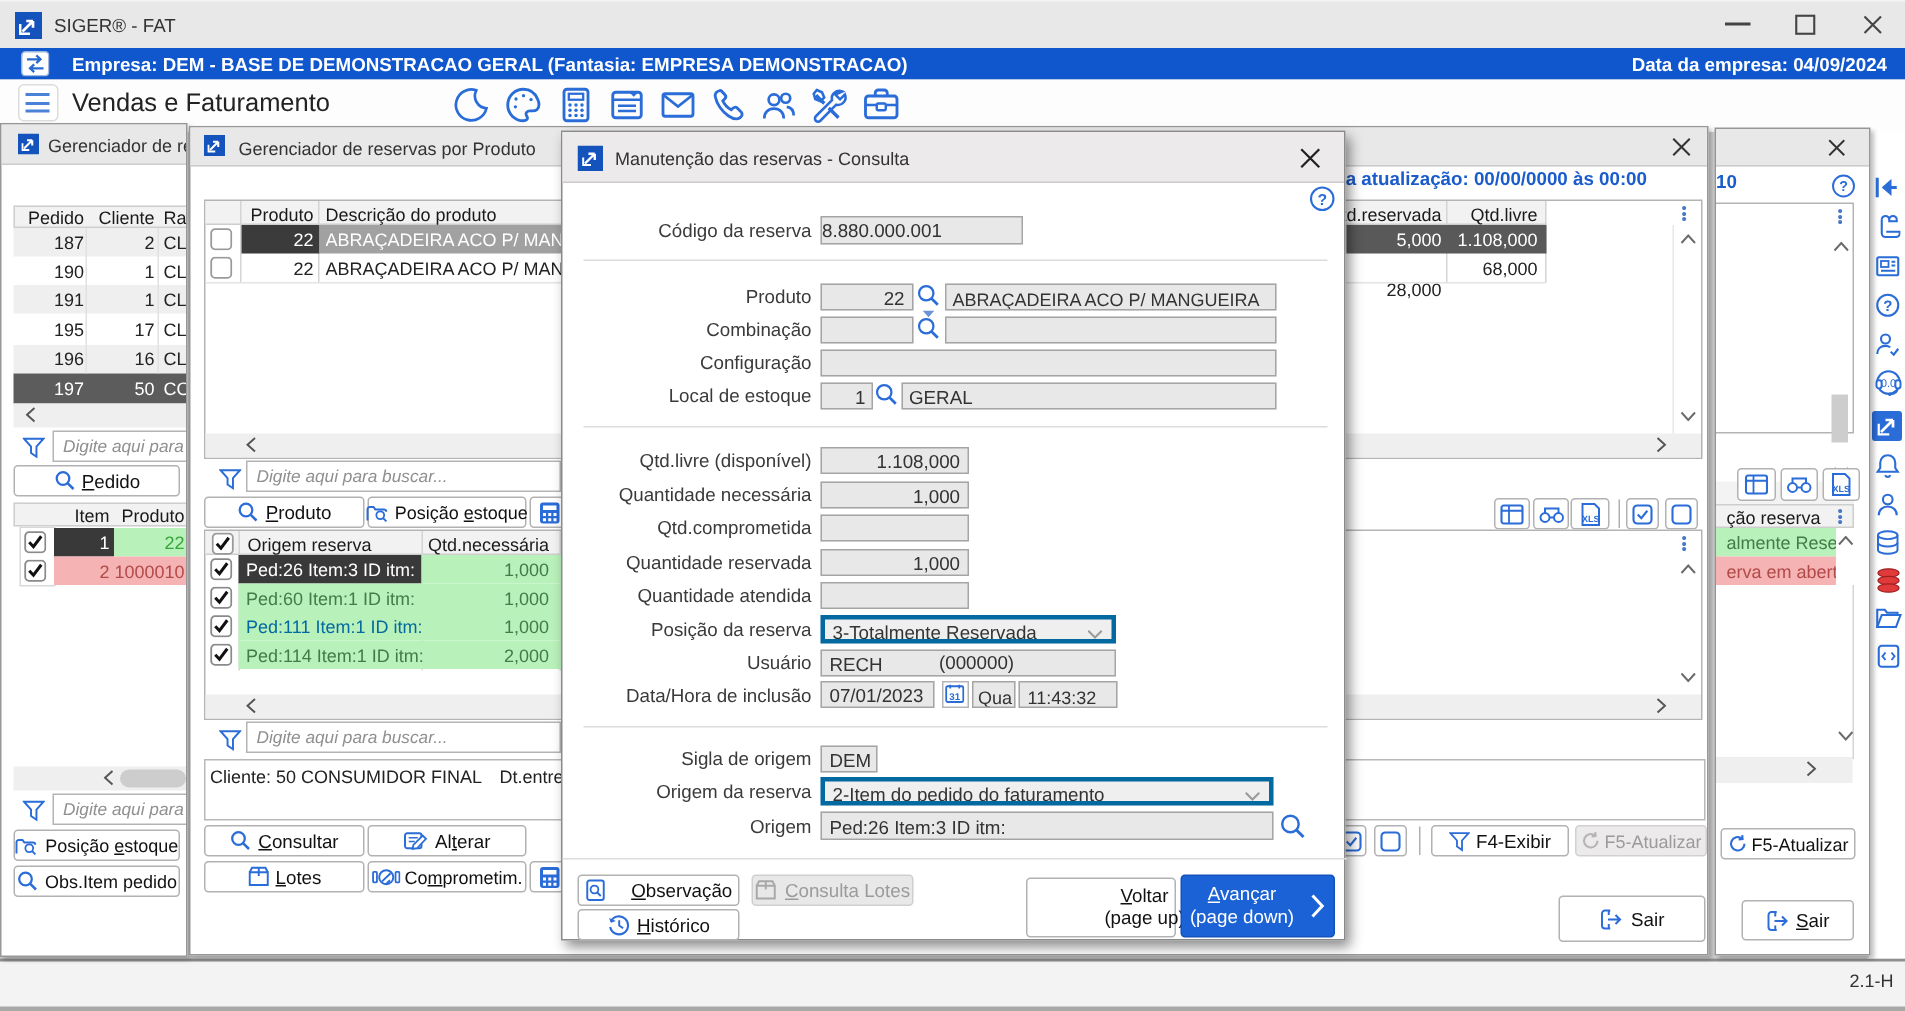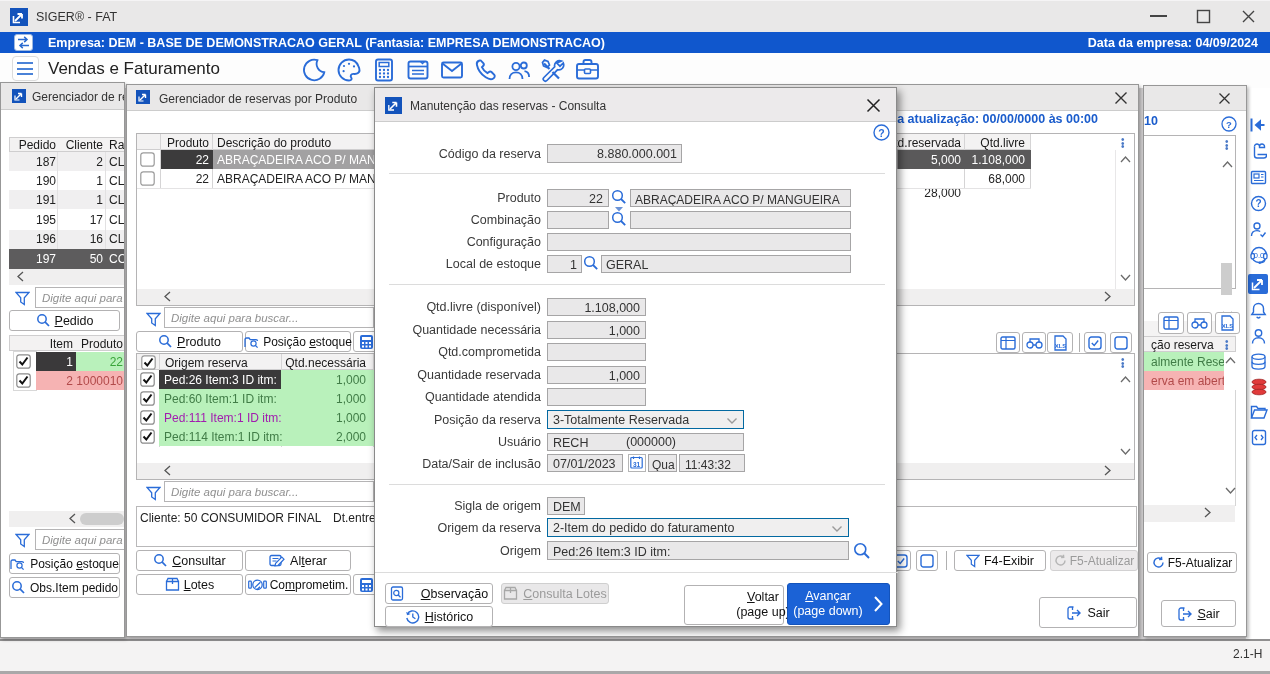--- a/index.html
+++ b/index.html
@@ -7,21 +7,21 @@
   body { font-family:"Liberation Sans", sans-serif; }
   #stage { position:relative; width:1270px; height:674px; background:#d2d0d1; overflow:hidden; }
   .abs { position:absolute; }
   .win { position:absolute; background:#fff; border:1px solid #979797; box-shadow:2px 2px 3px rgba(0,0,0,0.25); }
   .tbar { position:absolute; left:0; right:0; top:0; background:#e9e8e8; border-bottom:1px solid #cccccc; }
   .ttxt { position:absolute; font-size:12px; color:#333; white-space:nowrap; }
   .lbl { position:absolute; font-size:12.5px; color:#3a3a3a; white-space:nowrap; text-align:right; }
   .inp { position:absolute; background:#e9e8e9; border:1px solid #a6a5a6; font-size:12.5px; color:#333;
          white-space:nowrap; overflow:hidden; line-height:16px; }
   .inpw { position:absolute; background:#fff; border:1px solid #b5b4b5; font-size:12px; color:#333; }
-  .sel { position:absolute; background:#f0efef; border:1px solid #0369a1; font-size:12.5px; color:#333;
+  .sel { position:absolute; background:#f0efef; border:3px solid #0369a1; font-size:12.5px; color:#333;
          white-space:nowrap; overflow:hidden; }
   .btn { position:absolute; background:#fff; border:1px solid #b3b2b3; border-radius:3px; font-size:12.5px;
          color:#111; display:flex; align-items:center; justify-content:center; white-space:nowrap; }
   .btn u { text-decoration:underline; }
   .hcell { position:absolute; top:0; bottom:0; font-size:12px; color:#1a1a1a; white-space:nowrap; }
   .cell { position:absolute; font-size:12px; white-space:nowrap; overflow:hidden; }
   .scroll { position:absolute; background:#f0efef; color:#555; font-size:11px; }
   .ph { font-style:italic; color:#8f8f8f; font-size:11.5px; font-family:"Liberation Sans",sans-serif; }
   .dots3 { position:absolute; color:#4a79c6; font-size:10px; letter-spacing:0; line-height:3.5px; text-align:center; }
   svg { display:block; }
@@ -529,21 +529,21 @@
   </svg>
 
   <div class="abs" style="left:32px;top:285px;width:122px;height:19px;background:#3a393a;"></div>
   <div class="abs" style="left:154px;top:285px;width:93px;height:19px;background:#b9f1bb;"></div>
   <div class="cell" style="left:37px;top:288px;color:#fff;">Ped:26 Item:3 ID itm:</div>
   <div class="cell" style="left:155px;top:288px;width:84px;text-align:right;color:#417d47;">1,000</div>
   <div class="abs" style="left:32px;top:304px;width:215px;height:19px;background:#b9f1bb;"></div>
   <div class="cell" style="left:37px;top:307px;color:#417d47;">Ped:60 Item:1 ID itm:</div>
   <div class="cell" style="left:155px;top:307px;width:84px;text-align:right;color:#417d47;">1,000</div>
   <div class="abs" style="left:32px;top:323px;width:215px;height:19px;background:#b9f1bb;"></div>
-  <div class="cell" style="left:37px;top:326px;color:#a21caf;">Ped:111 Item:1 ID itm:</div>
+  <div class="cell" style="left:37px;top:326px;color:#0369a1;">Ped:111 Item:1 ID itm:</div>
   <div class="cell" style="left:155px;top:326px;width:84px;text-align:right;color:#417d47;">1,000</div>
   <div class="abs" style="left:32px;top:342px;width:215px;height:19px;background:#b9f1bb;"></div>
   <div class="cell" style="left:37px;top:345px;color:#417d47;">Ped:114 Item:1 ID itm:</div>
   <div class="cell" style="left:155px;top:345px;width:84px;text-align:right;color:#417d47;">2,000</div>
   <svg class="abs" style="left:13px;top:287px;" width="15" height="15" viewBox="0 0 15 15">
         <rect x="0.8" y="0.8" width="13.4" height="13.4" rx="2.5" fill="#fff" stroke="#8a8a8a" stroke-width="1.2"></rect>
         <path d="M3.5 7.5 L6.3 10.5 L11.5 3.5" fill="none" stroke="#111" stroke-width="2"></path>
       </svg>
   <svg class="abs" style="left:13px;top:306px;" width="15" height="15" viewBox="0 0 15 15">
         <rect x="0.8" y="0.8" width="13.4" height="13.4" rx="2.5" fill="#fff" stroke="#8a8a8a" stroke-width="1.2"></rect>
@@ -672,21 +672,21 @@
     <div class="ttxt" style="left:35px;top:11px;font-size:12px;">Manutenção das reservas - Consulta</div>
     <svg class="abs" style="left:491px;top:10px;" width="15" height="15" viewBox="0 0 15 15">
       <path d="M1.5 1.5 L13.5 13.5 M13.5 1.5 L1.5 13.5" stroke="#222" stroke-width="1.5"></path>
     </svg>
   </div>
   <svg class="abs" style="left:498px;top:36px;" width="17" height="17" viewBox="0 0 17 17">
     <circle cx="8.5" cy="8.5" r="7.5" fill="none" stroke="#2a6cd8" stroke-width="1.4"></circle>
     <text x="8.5" y="12.5" font-size="10.5" font-weight="bold" fill="#2a6cd8" text-anchor="middle" font-family="Liberation Sans">?</text>
   </svg>
   <div class="lbl" style="left:0;top:59px;width:166px;">Código da reserva</div>
-  <div class="inp" style="left:172px;top:56px;width:135px;height:19px;text-align:right;padding:1px 4px 0 0;">8.880.000.001</div>
+  <div class="inp" style="left:172px;top:56px;width:135px;height:19px;padding:1px 4px 0 0;">8.880.000.001</div>
   <div class="abs" style="left:14px;top:85px;width:496px;height:1px;background:#dcdcdc;"></div>
 
   <div class="lbl" style="left:0;top:103px;width:166px;">Produto</div>
   <div class="inp" style="left:172px;top:101px;width:62px;height:18px;text-align:right;padding:1px 5px 0 0;">22</div>
   <svg class="abs" style="left:236px;top:101px;" width="16" height="16" viewBox="0 0 16 16">
     <circle cx="6.5" cy="6.5" r="4.8" fill="none" stroke="#2a6cd8" stroke-width="1.5"></circle>
     <path d="M10 10 L14.2 14.2" stroke="#2a6cd8" stroke-width="1.8"></path>
   </svg>
   <svg class="abs" style="left:240px;top:119px;" width="8" height="5" viewBox="0 0 8 5">
         <path d="M0 0 L4 4.5 L8 0 Z" fill="#6b93d6"></path>
@@ -727,21 +727,21 @@
   <div class="lbl" style="left:0;top:325px;width:166px;">Posição da reserva</div>
   <div class="sel" style="left:172px;top:322px;width:197px;height:19px;padding:2px 0 0 5px;">3-Totalmente Reservada
     <svg style="position:absolute;right:6px;top:7px;" width="10" height="6" viewBox="0 0 10 6">
           <path d="M0.5 0.5 L5 5 L9.5 0.5" fill="none" stroke="#9a9a9a" stroke-width="1.4"></path>
         </svg>
   </div>
   <div class="lbl" style="left:0;top:347px;width:166px;">Usuário</div>
   <div class="inp" style="left:172px;top:345px;width:197px;height:18px;padding:1px 0 0 5px;">RECH</div>
   <div class="abs" style="left:251px;top:347px;font-size:12.5px;color:#333;">(000000)</div>
 
-  <div class="lbl" style="left:0;top:369px;width:166px;">Data/Sair de inclusão</div>
+  <div class="lbl" style="left:0;top:369px;width:166px;">Data/Hora de inclusão</div>
   <div class="inp" style="left:172px;top:366px;width:76px;height:18px;padding:1px 0 0 5px;">07/01/2023</div>
   <div class="abs" style="left:253px;top:366px;width:18px;height:18px;background:#fff;border:1px solid #b5b5b5;">
     <svg width="13" height="13" viewBox="0 0 13 13" style="margin:1px 0 0 1px;">
       <rect x="0.8" y="1.5" width="11.4" height="10.5" rx="1" fill="none" stroke="#2a6cd8" stroke-width="1.2"></rect>
       <path d="M3.5 0.5 v2.5 M9.5 0.5 v2.5" stroke="#2a6cd8" stroke-width="1.2"></path>
       <text x="6.5" y="10.5" font-size="6.5" font-weight="bold" fill="#2a6cd8" text-anchor="middle" font-family="Liberation Sans">31</text>
     </svg>
   </div>
   <div class="inp" style="left:273px;top:366px;width:29px;height:18px;padding:2px 0 0 3px;font-size:12px;">Qua</div>
   <div class="inp" style="left:304px;top:366px;width:66px;height:18px;padding:2px 0 0 5px;font-size:12px;">11:43:32</div>

